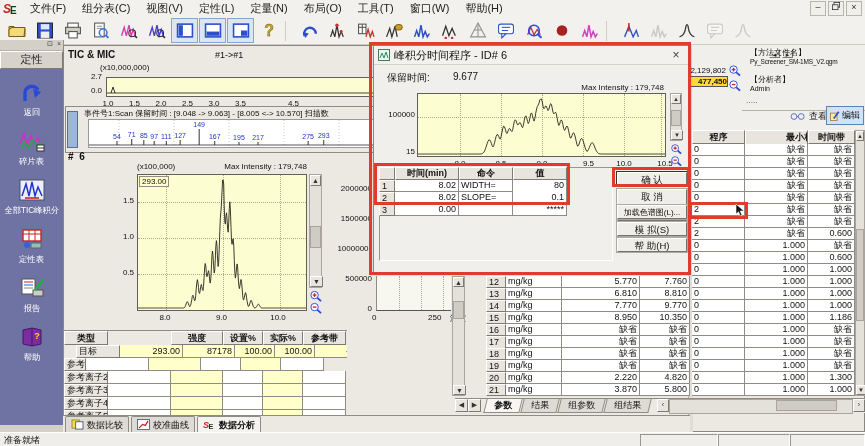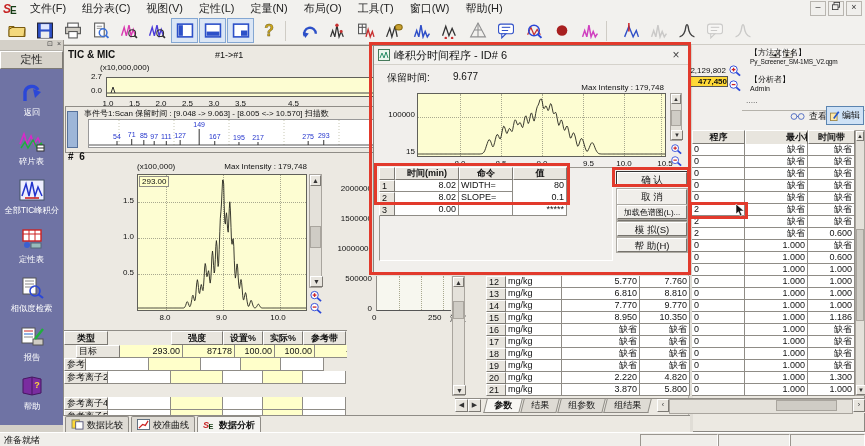--- a/index.html
+++ b/index.html
@@ -291,31 +291,20 @@
               <line x1="4" y1="6" x2="22" y2="6" stroke="#c22"></line>
               <line x1="10" y1="2" x2="10" y2="13" stroke="#c22"></line>
               <line x1="16" y1="2" x2="16" y2="13" stroke="#c22"></line>
               <circle cx="8" cy="17" r="3" fill="#3a5fd0"></circle>
               <rect x="12" y="15" width="10" height="5" fill="#9bb" stroke="#567"></rect>
             </svg></span>
     <span class="side-label">定性表</span>
         </div>
         <div class="side-item">
     <span><svg viewBox="0 0 26 22">
-              <rect x="4" y="1" width="13" height="16" fill="#fff" stroke="#555"></rect>
-              <line x1="6" y1="4" x2="15" y2="4" stroke="#888"></line>
-              <line x1="6" y1="7" x2="15" y2="7" stroke="#888"></line>
-              <line x1="6" y1="10" x2="15" y2="10" stroke="#888"></line>
-              <circle cx="16" cy="14" r="5" fill="none" stroke="#2b47d8" stroke-width="1.6"></circle>
-              <line x1="19.5" y1="17.5" x2="24" y2="21" stroke="#2b47d8" stroke-width="2.2"></line>
-            </svg></span>
-    <span class="side-label">相似度检索</span>
-        </div>
-        <div class="side-item">
-    <span><svg viewBox="0 0 26 22">
               <rect x="3" y="2" width="13" height="15" fill="#fff" stroke="#555"></rect>
               <line x1="5" y1="5" x2="14" y2="5" stroke="#c22"></line>
               <line x1="5" y1="8" x2="14" y2="8" stroke="#26c"></line>
               <line x1="5" y1="11" x2="14" y2="11" stroke="#888"></line>
               <rect x="14" y="13" width="10" height="6" fill="#cfccc4" stroke="#555"></rect>
               <line x1="24" y1="3" x2="16" y2="13" stroke="#1faf3c" stroke-width="2.4"></line>
             </svg></span>
     <span class="side-label">报告</span>
         </div>
         <div class="side-item">
@@ -454,20 +443,28 @@
       <div class="cellrow" style="left:0;top:27px;">
         <span class="cell rowhdr" style="width:22px;height:13px;line-height:11px;">参考离子1</span>
         <span class="cell num " style="width:63px;height:13px;line-height:12px;"></span>
         <span class="cell num yel" style="width:52px;height:13px;line-height:12px;"></span>
         <span class="cell num " style="width:40px;height:13px;line-height:12px;"></span>
         <span class="cell num yel" style="width:40px;height:13px;line-height:12px;"></span>
         <span class="cell num " style="width:43px;height:13px;line-height:12px;"></span>
       </div>
       <div class="cellrow" style="left:0;top:40px;">
         <span class="cell rowhdr" style="width:44px;height:13px;line-height:11px;">参考离子2</span>
+        <span class="cell num " style="width:63px;height:13px;line-height:12px;"></span>
+        <span class="cell num yel" style="width:52px;height:13px;line-height:12px;"></span>
+        <span class="cell num " style="width:40px;height:13px;line-height:12px;"></span>
+        <span class="cell num yel" style="width:40px;height:13px;line-height:12px;"></span>
+        <span class="cell num " style="width:43px;height:13px;line-height:12px;"></span>
+      </div>
+      <div class="cellrow" style="left:0;top:53px;">
+        <span class="cell rowhdr" style="width:44px;height:13px;line-height:11px;">参考离子3</span>
         <span class="cell num " style="width:63px;height:13px;line-height:12px;"></span>
         <span class="cell num yel" style="width:52px;height:13px;line-height:12px;"></span>
         <span class="cell num " style="width:40px;height:13px;line-height:12px;"></span>
         <span class="cell num yel" style="width:40px;height:13px;line-height:12px;"></span>
         <span class="cell num " style="width:43px;height:13px;line-height:12px;"></span>
       </div>
       <div class="cellrow" style="left:0;top:66px;">
         <span class="cell rowhdr" style="width:44px;height:13px;line-height:11px;">参考离子4</span>
         <span class="cell num " style="width:63px;height:13px;line-height:12px;"></span>
         <span class="cell num yel" style="width:52px;height:13px;line-height:12px;"></span>

